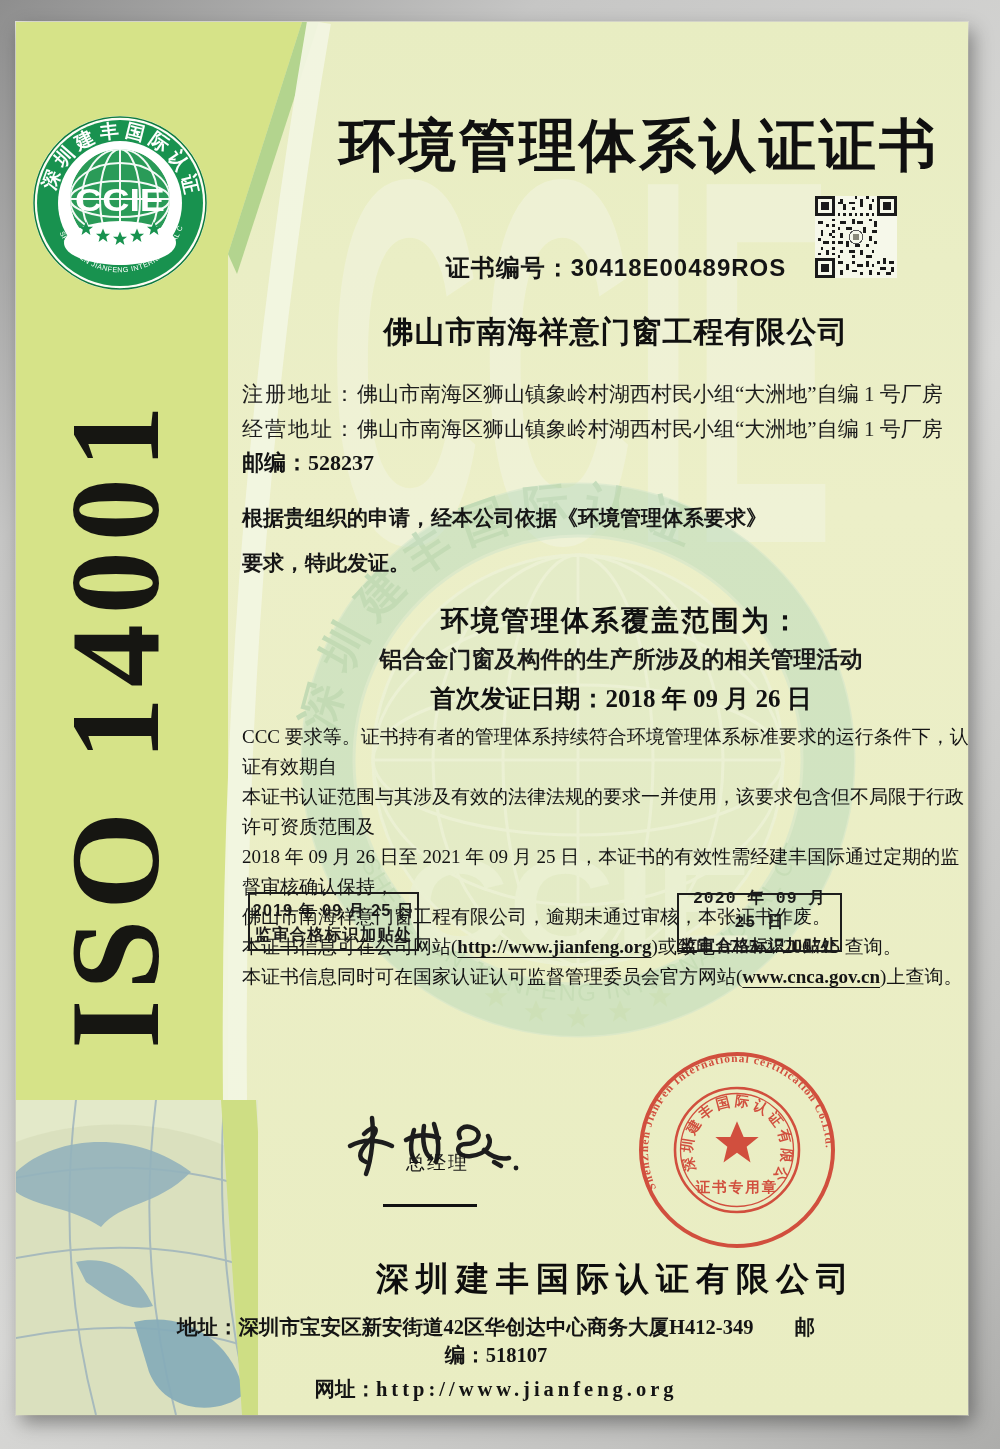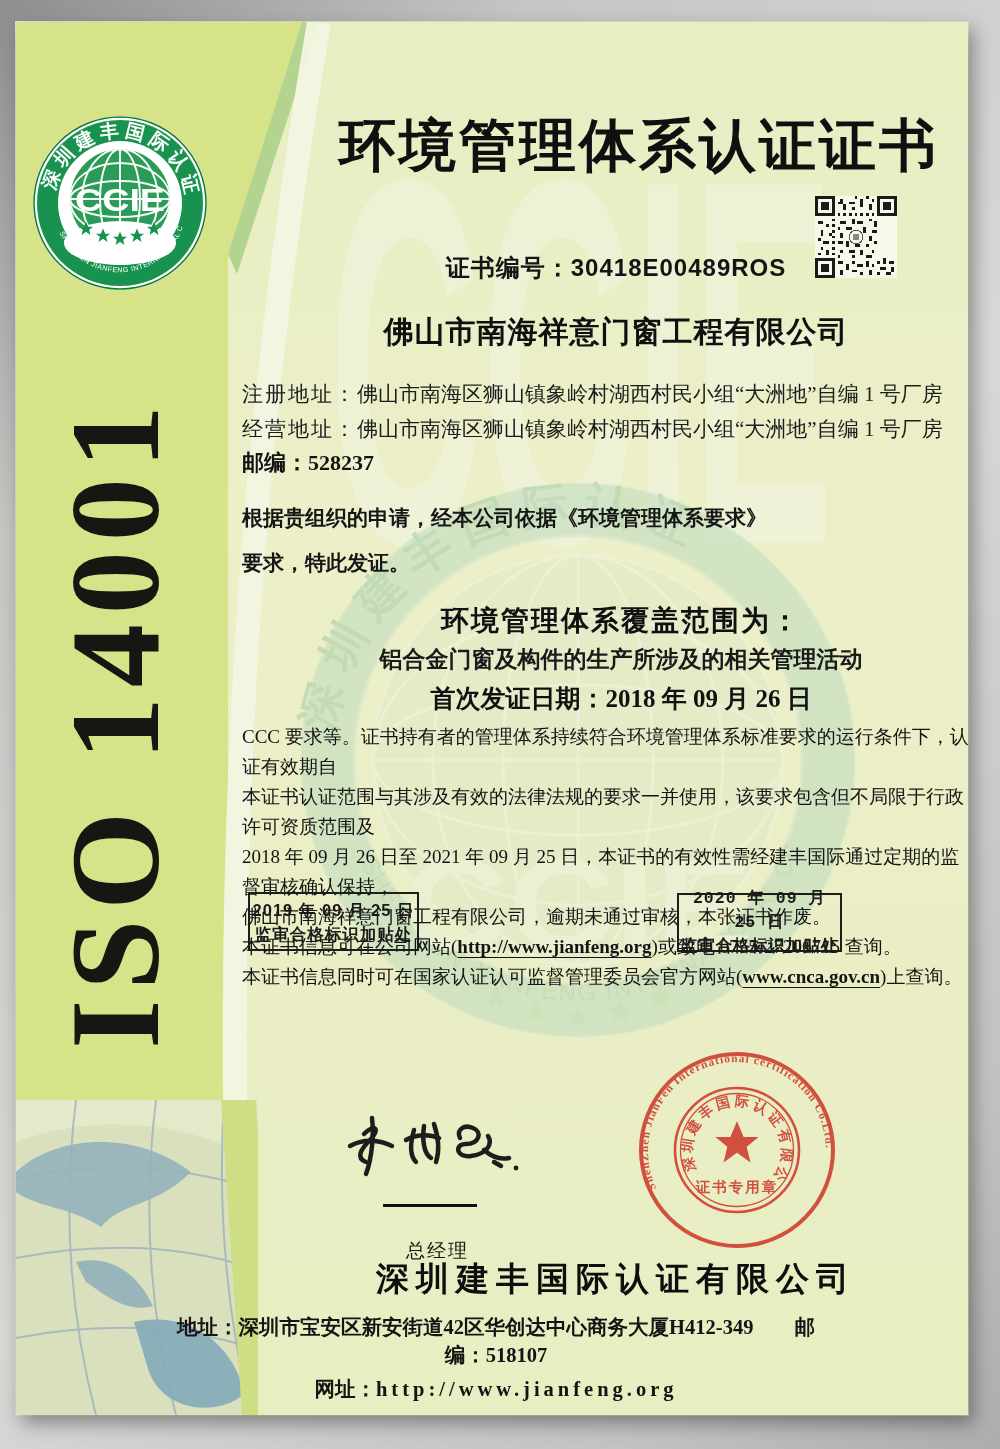--- a/index.html
+++ b/index.html
@@ -45,21 +45,21 @@
   .scopetext{left:260px;top:622px;width:690px;font-size:23px;font-weight:bold;color:#1a1a1a;}
   .firstissue{left:260px;top:660px;width:690px;font-size:25px;font-weight:bold;color:#111;}
   .fineprint{left:226px;top:700px;width:730px;font-size:19px;line-height:30px;color:#141414;}
   .fineprint .u{font-weight:bold;text-decoration:underline;text-underline-offset:4px;}
   .svbox{border:2px solid #1d1d1d;display:flex;flex-direction:column;justify-content:center;
     text-align:center;font-family:"Liberation Sans","DejaVu Sans",sans-serif;
     font-size:16.5px;font-weight:bold;color:#1a1a1a;line-height:24px;letter-spacing:1px;}
   .box1{left:232px;top:870px;width:167px;height:55px;}
   .box2{left:661px;top:871px;width:161px;height:55px;font-family:Liberation Mono, monospace;}
   .sigline{left:367px;top:1182px;width:94px;height:3px;background:#111;}
-  .sigtitle{left:390px;top:1216px;font-size:19px;color:#161616;letter-spacing:2px;}
+  .sigtitle{left:390px;top:1128px;font-size:19px;color:#161616;letter-spacing:2px;}
   .issuer{left:240px;top:1235px;width:720px;font-size:33px;font-weight:bold;
     font-family:"Liberation Sans","DejaVu Sans",sans-serif;letter-spacing:7px;color:#0e0e0e;}
   .footer-line{left:150px;width:660px;font-size:20.5px;font-weight:bold;color:#141414;}
   .f1{top:1291px;}
   .f2{top:1323px;}
   .f3{top:1353px;}
   .f3 .url{letter-spacing:4px;font-family:"Liberation Serif","DejaVu Serif",serif;}
 </style>
 </head>
 <body>

